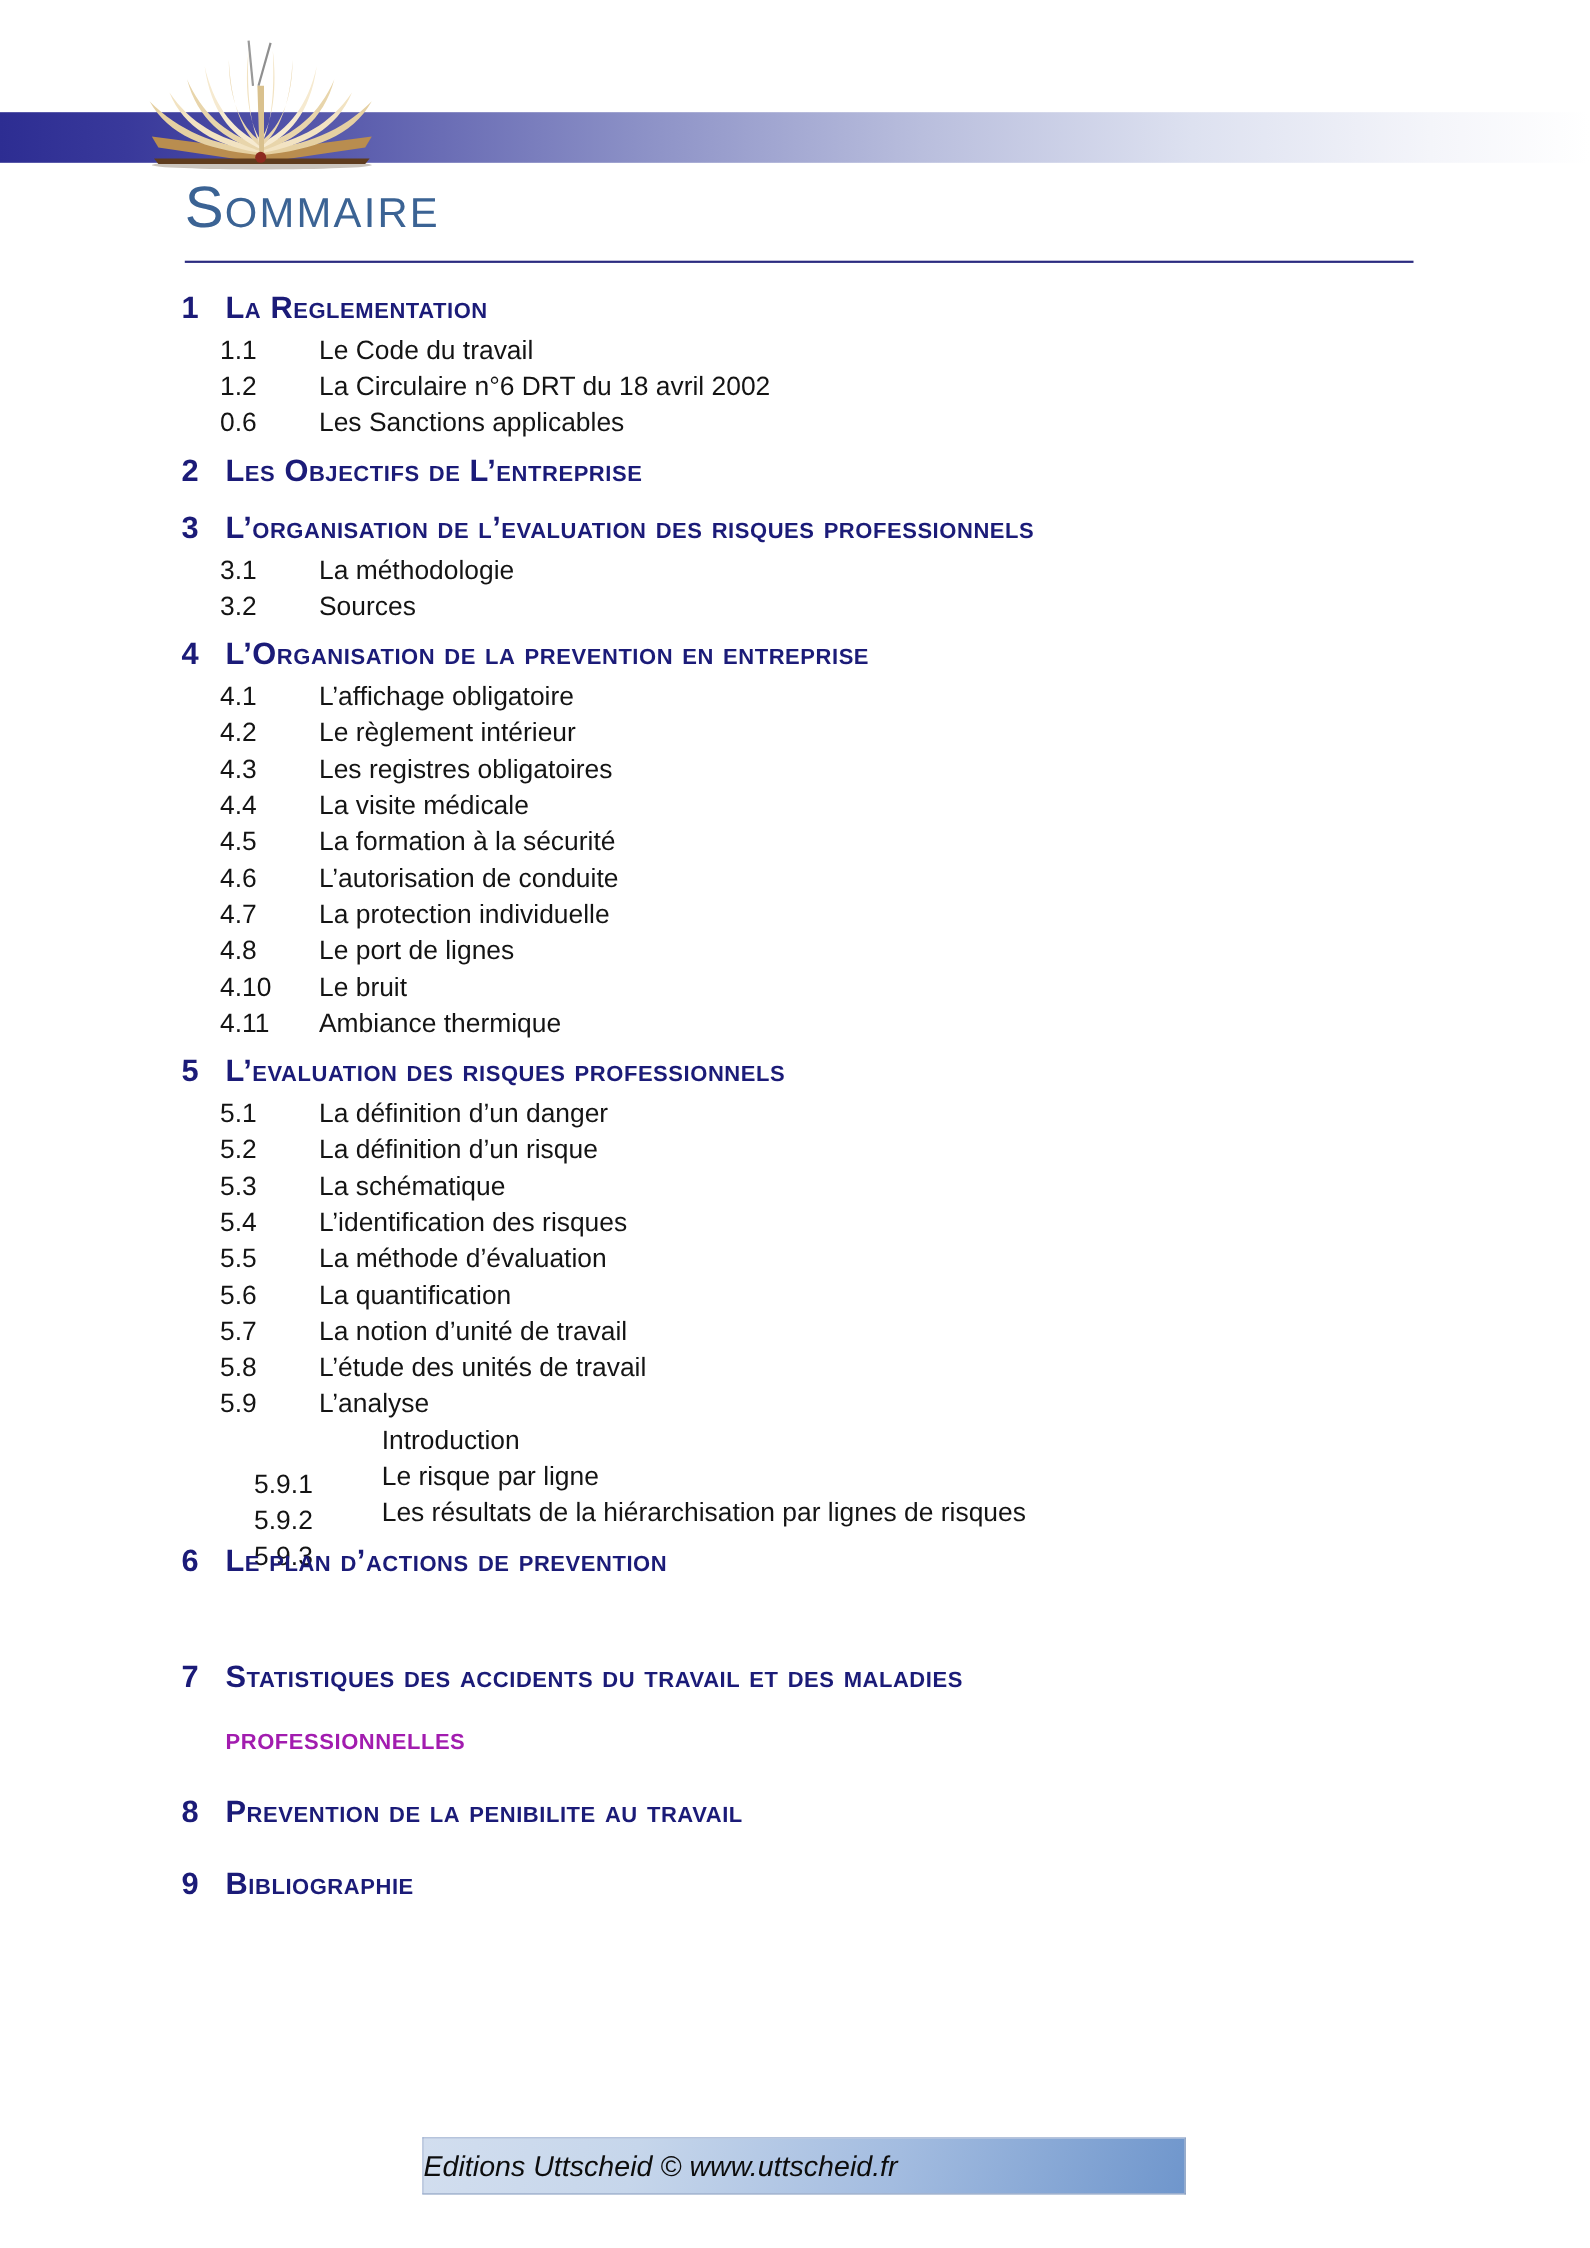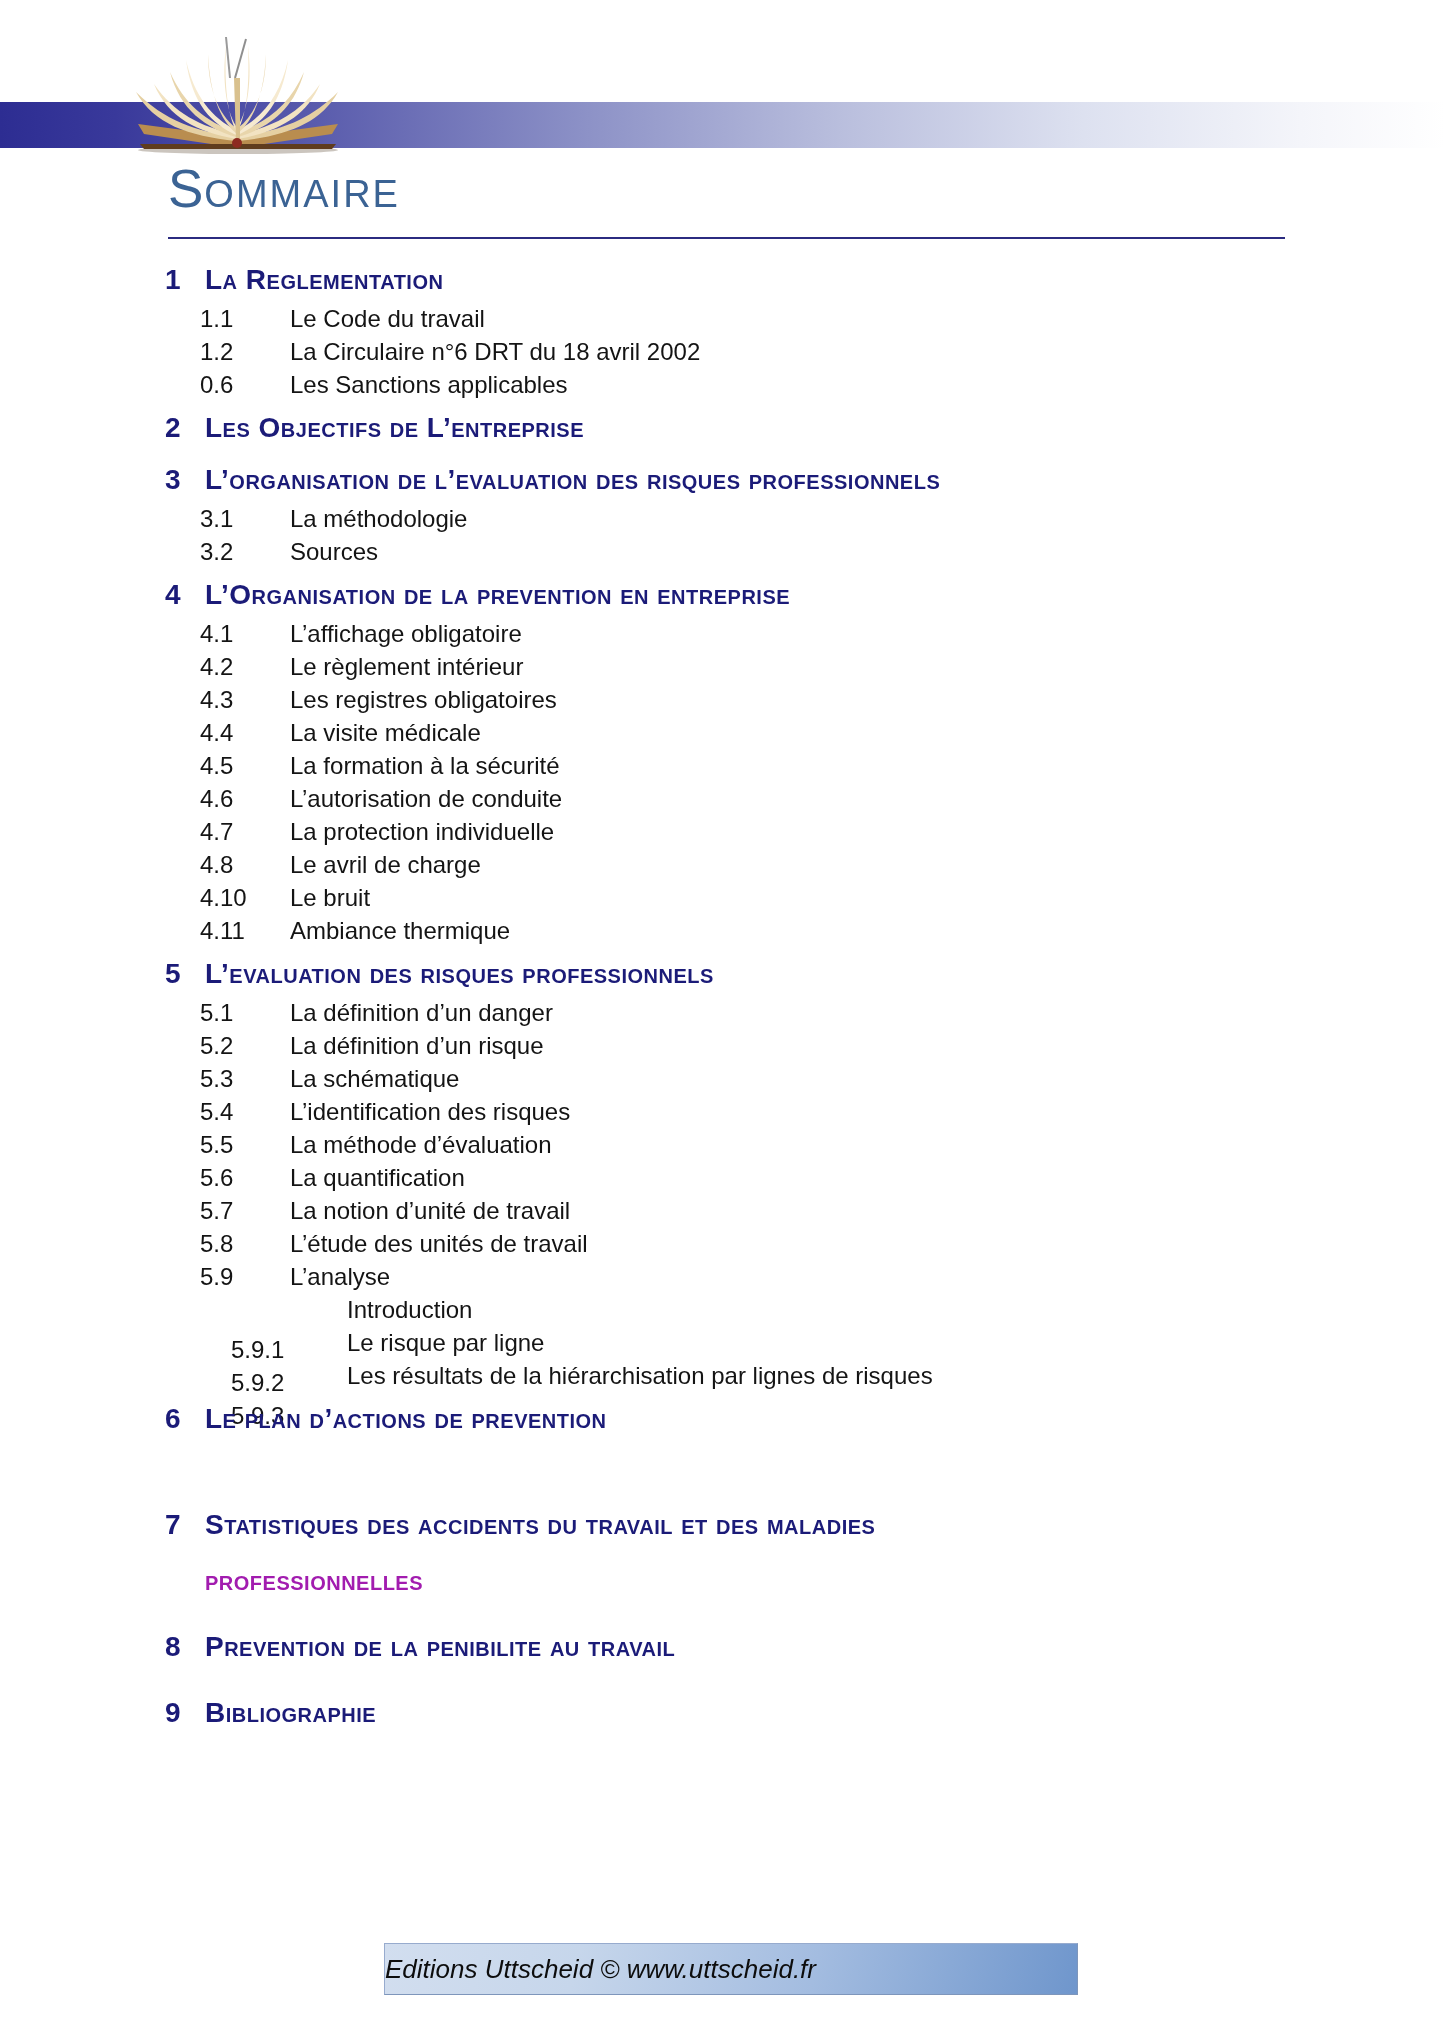--- a/index.html
+++ b/index.html
@@ -106,21 +106,21 @@
     <div class="l2"><span class="num">3.1</span><span class="label">La méthodologie</span></div>
     <div class="l2"><span class="num">3.2</span><span class="label">Sources</span></div>
     <div class="h1row sec-4"><span class="num">4</span><span class="h1text">L’Organisation de la prevention en entreprise</span></div>
     <div class="l2"><span class="num">4.1</span><span class="label">L’affichage obligatoire</span></div>
     <div class="l2"><span class="num">4.2</span><span class="label">Le règlement intérieur</span></div>
     <div class="l2"><span class="num">4.3</span><span class="label">Les registres obligatoires</span></div>
     <div class="l2"><span class="num">4.4</span><span class="label">La visite médicale</span></div>
     <div class="l2"><span class="num">4.5</span><span class="label">La formation à la sécurité</span></div>
     <div class="l2"><span class="num">4.6</span><span class="label">L’autorisation de conduite</span></div>
     <div class="l2"><span class="num">4.7</span><span class="label">La protection individuelle</span></div>
-    <div class="l2"><span class="num">4.8</span><span class="label">Le avril de charge</span></div>
+    <div class="l2"><span class="num">4.8</span><span class="label">Le port de lignes</span></div>
     <div class="l2"><span class="num">4.10</span><span class="label">Le bruit</span></div>
     <div class="l2"><span class="num">4.11</span><span class="label">Ambiance thermique</span></div>
     <div class="h1row sec-5"><span class="num">5</span><span class="h1text">L’evaluation des risques professionnels</span></div>
     <div class="l2"><span class="num">5.1</span><span class="label">La définition d’un danger</span></div>
     <div class="l2"><span class="num">5.2</span><span class="label">La définition d’un risque</span></div>
     <div class="l2"><span class="num">5.3</span><span class="label">La schématique</span></div>
     <div class="l2"><span class="num">5.4</span><span class="label">L’identification des risques</span></div>
     <div class="l2"><span class="num">5.5</span><span class="label">La méthode d’évaluation</span></div>
     <div class="l2"><span class="num">5.6</span><span class="label">La quantification</span></div>
     <div class="l2"><span class="num">5.7</span><span class="label">La notion d’unité de travail</span></div>

